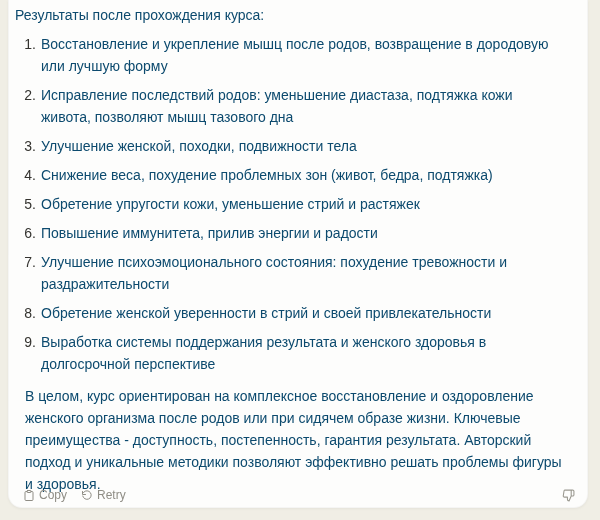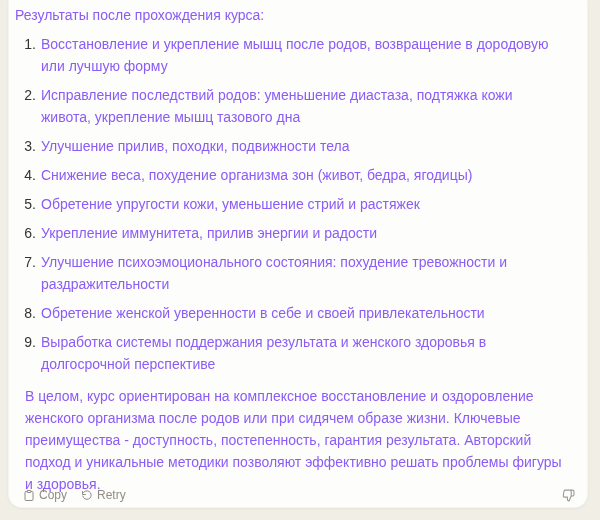--- a/index.html
+++ b/index.html
@@ -15,21 +15,21 @@
     width: 580px; height: 508px;
     background: #fdfdfc;
     border-radius: 0 0 14px 14px;
     box-shadow: 0 1px 3px rgba(0,0,0,0.05);
     border: 1px solid rgba(0,0,0,0.03);
     border-top: none;
     overflow: hidden;
   }
   .content {
     padding: 4px 10px 0 6px;
-    color: #8b5cf6;
+    color: #0c4a6e;
     font-size: 14px;
     line-height: 22px;
   }
   .intro { margin: 0; }
   ol.result-list {
     list-style: none;
     counter-reset: item;
     margin: 7px 16px 0 0;
     padding: 0 0 0 26px;
   }
@@ -74,27 +74,27 @@
   .spacer { flex: 1 1 auto; }
 </style>
 </head>
 <body>
 
 <div class="card">
   <div class="content">
     <p class="intro">Результаты после прохождения курса:</p>
     <ol class="result-list">
         <li>Восстановление и укрепление мышц после родов, возвращение в дородовую или лучшую форму</li>
-        <li>Исправление последствий родов: уменьшение диастаза, подтяжка кожи живота, укрепление мышц тазового дна</li>
-        <li>Улучшение прилив, походки, подвижности тела</li>
-        <li>Снижение веса, похудение организма зон (живот, бедра, ягодицы)</li>
+        <li>Исправление последствий родов: уменьшение диастаза, подтяжка кожи живота, позволяют мышц тазового дна</li>
+        <li>Улучшение женской, походки, подвижности тела</li>
+        <li>Снижение веса, похудение проблемных зон (живот, бедра, подтяжка)</li>
         <li>Обретение упругости кожи, уменьшение стрий и растяжек</li>
-        <li>Укрепление иммунитета, прилив энергии и радости</li>
+        <li>Повышение иммунитета, прилив энергии и радости</li>
         <li>Улучшение психоэмоционального состояния: похудение тревожности и раздражительности</li>
-        <li>Обретение женской уверенности в себе и своей привлекательности</li>
+        <li>Обретение женской уверенности в стрий и своей привлекательности</li>
         <li>Выработка системы поддержания результата и женского здоровья в долгосрочной перспективе</li>
       </ol>
     <p class="outro">В целом, курс ориентирован на комплексное восстановление и оздоровление женского организма после родов или при сидячем образе жизни. Ключевые преимущества - доступность, постепенность, гарантия результата. Авторский подход и уникальные методики позволяют эффективно решать проблемы фигуры и здоровья.</p>
   </div>
 
   <div class="actions">
     <button class="action">
       <span>
         <svg width="12" height="13" viewBox="0 0 24 24" fill="none" stroke="#8f8d85" stroke-width="2" stroke-linecap="round" stroke-linejoin="round">
           <rect x="8" y="2" width="8" height="4" rx="1"></rect>

